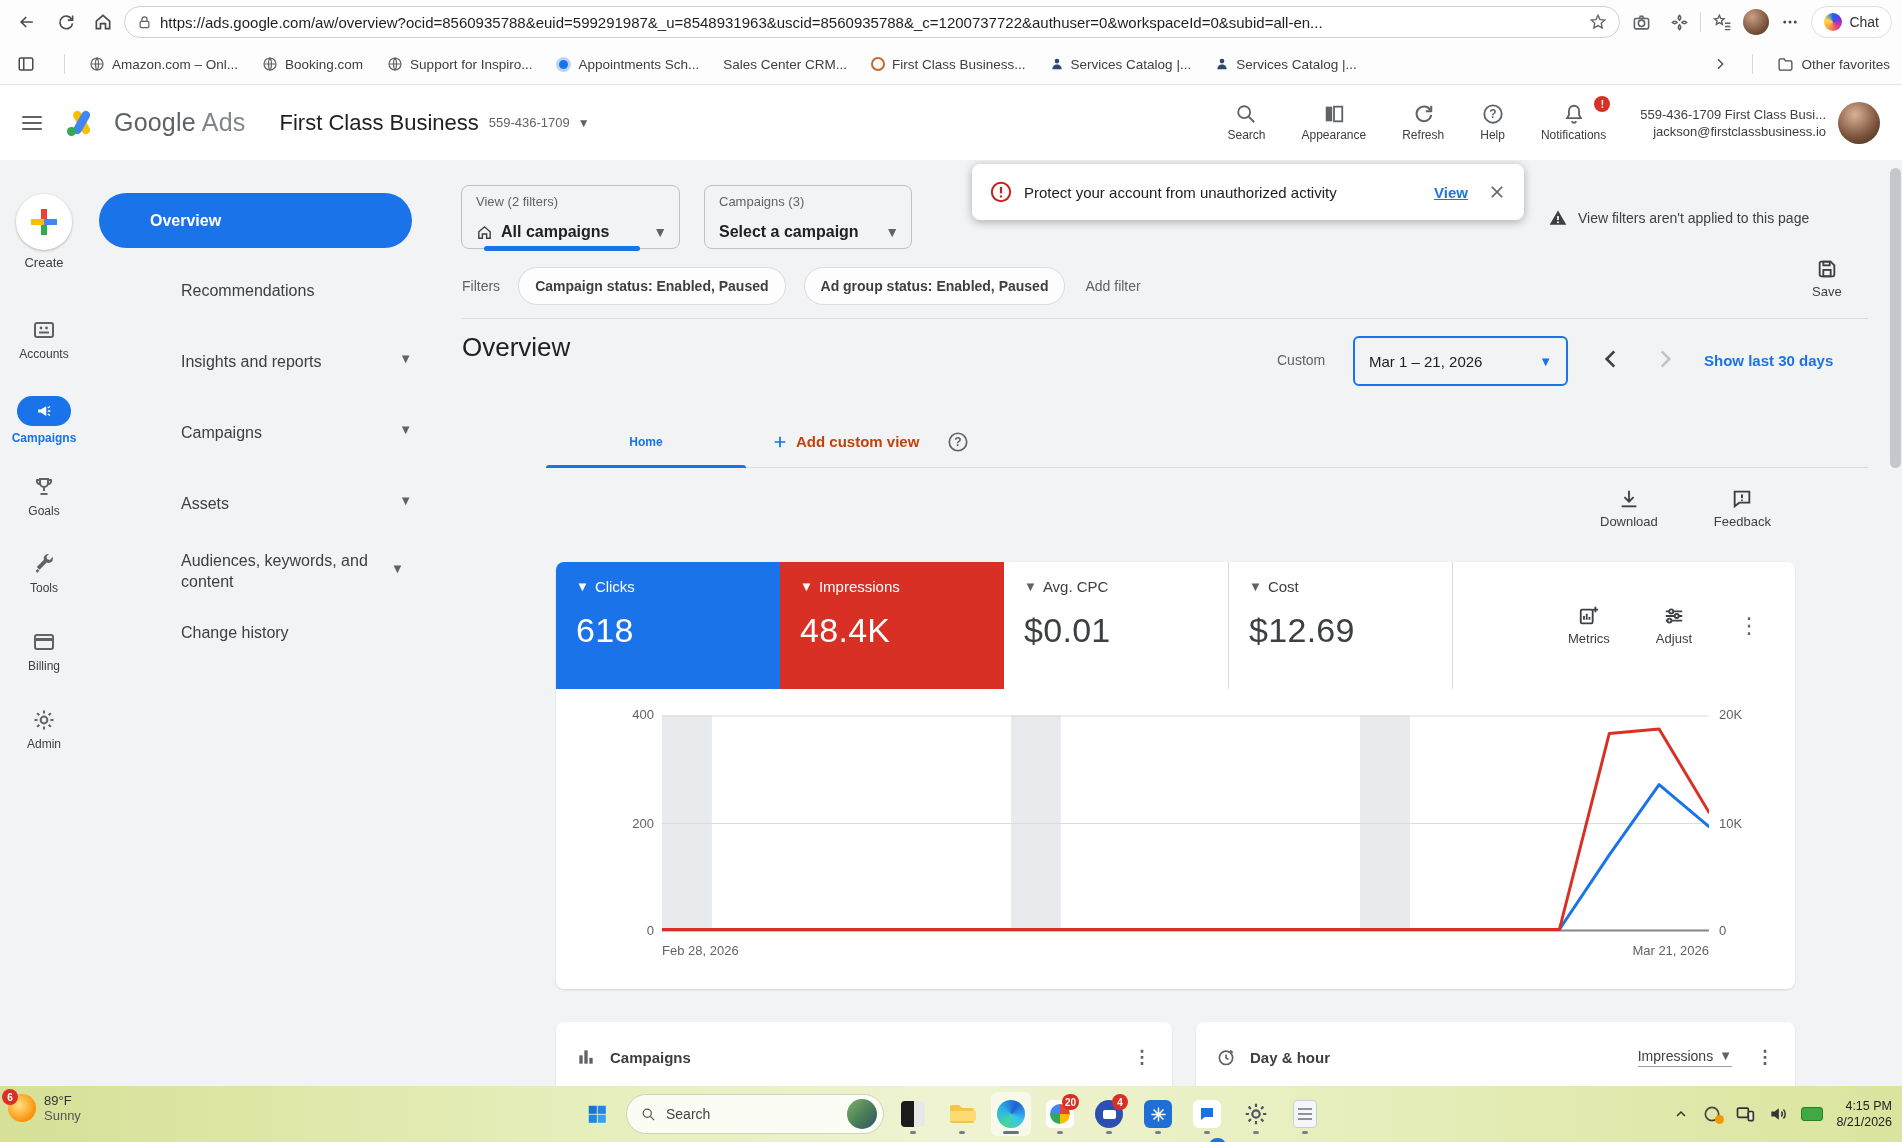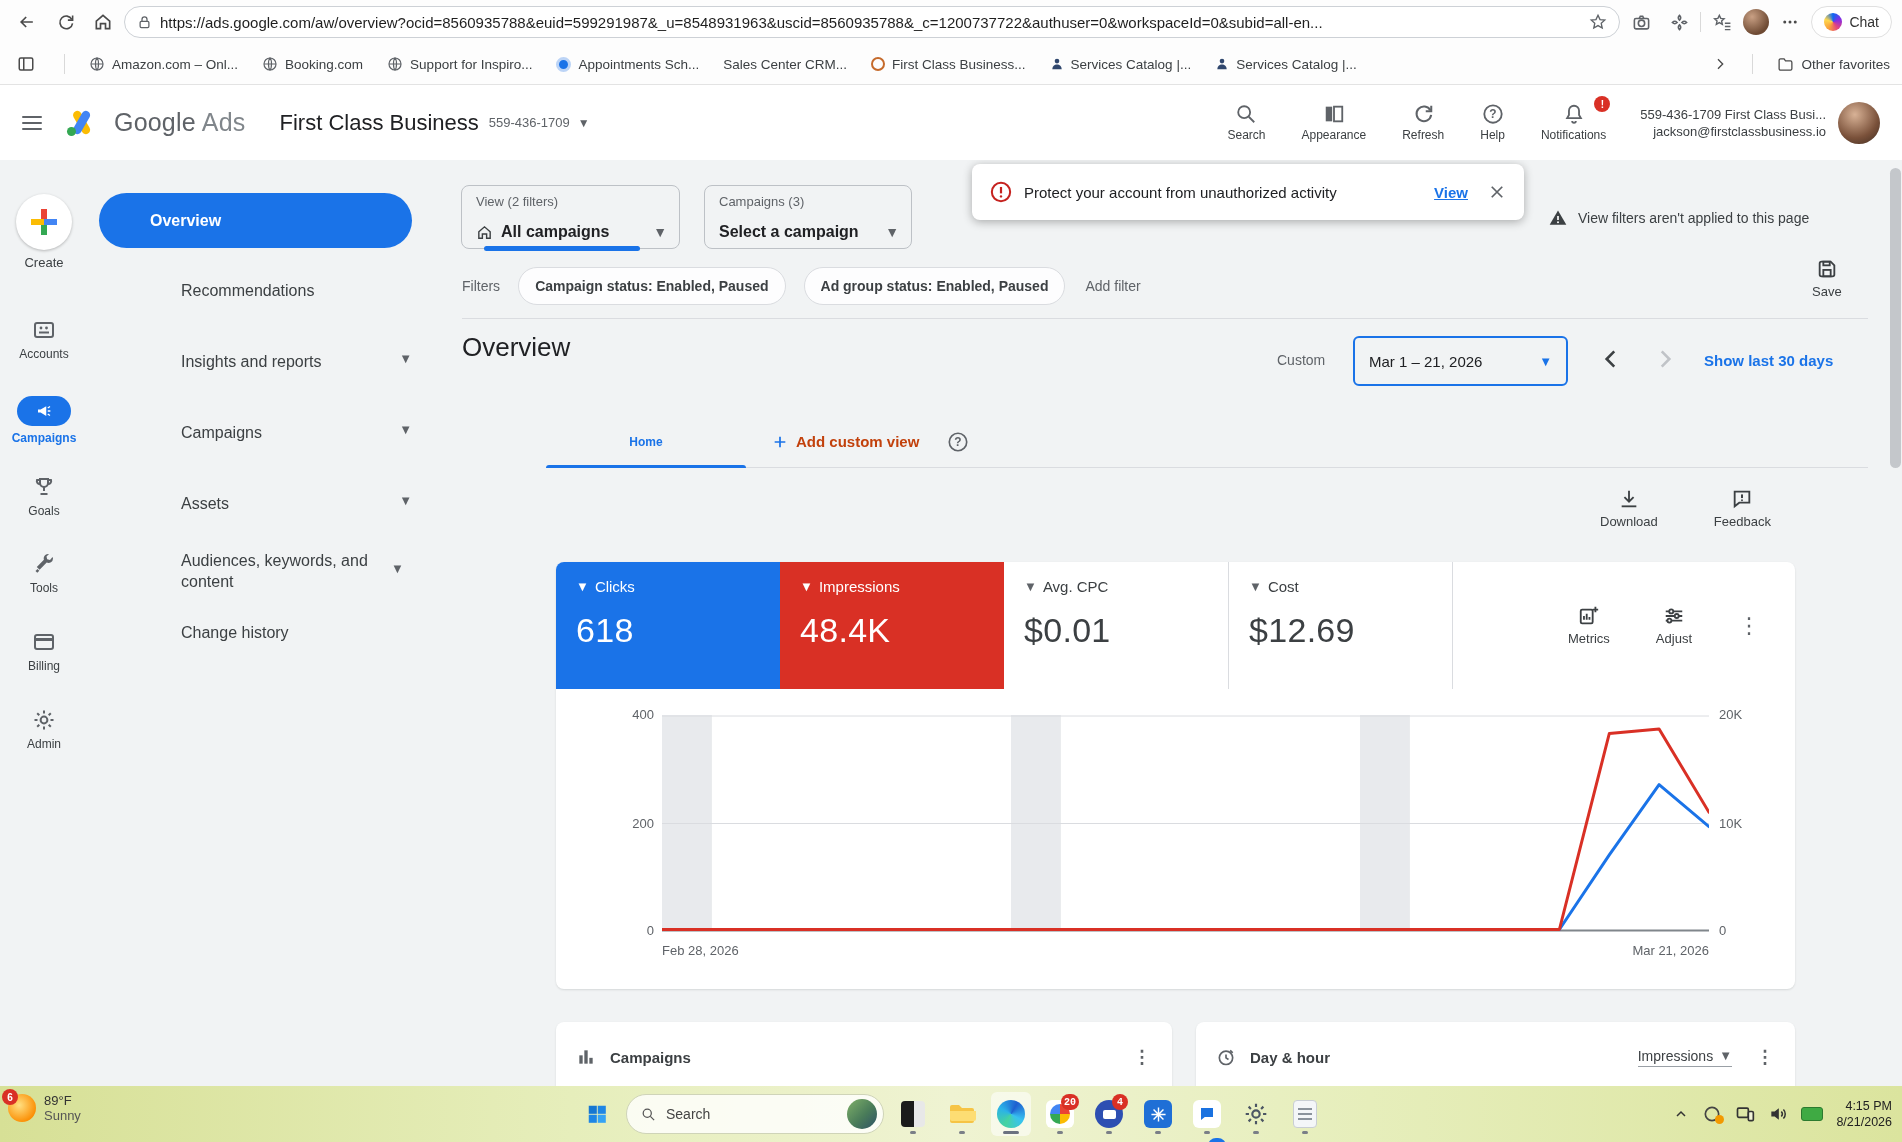--- a/index.html
+++ b/index.html
@@ -96,21 +96,21 @@
   .botcard { position:absolute; top:862px; height:70px; background:#fff; border-radius:8px 8px 0 0; box-shadow:0 1px 2px rgba(60,64,67,.15); display:flex; align-items:center; padding:0 20px; gap:14px; font-size:15px; color:#3c4043; font-weight:bold; }
   .dots3 { color:#5f6368; font-size:18px; letter-spacing:1px; }
   .metric-select { display:flex; align-items:center; gap:6px; font-size:14px; color:#3c4043; border-bottom:1px solid #9aa0a6; padding-bottom:2px; font-weight:normal; }
 
   .pg-scroll { position:absolute; right:1px; top:4px; width:11px; height:916px; }
   .pg-scroll .thumb { position:absolute; top:4px; left:0; width:11px; height:300px; background:#c4c7cb; border-radius:6px; }
 
   
   .taskbar { position:absolute; left:0; bottom:0; width:100%; height:56px; background:linear-gradient(90deg,#d7e096 0%,#e6eebb 30%,#eff3d2 50%,#e6eebb 72%,#dbe49e 100%); }
   .tb-center { position:absolute; left:50%; top:0; height:56px; transform:translateX(-50%); display:flex; align-items:center; gap:9px; }
-  .tb-icon { position:relative; width:40px; height:44px; display:flex; align-items:center; justify-content:center; border-radius:6px;font-family:Liberation Mono, monospace; }
+  .tb-icon { position:relative; width:40px; height:44px; display:flex; align-items:center; justify-content:center; border-radius:6px; }
   .tb-icon.active { background:rgba(255,255,255,.55); }
   .tb-icon .dot { position:absolute; bottom:2px; left:50%; transform:translateX(-50%); width:6px; height:3px; border-radius:2px; background:#7a7f87; }
   .tb-icon.active .dot { width:16px; background:#6b7280; }
   .badge { position:absolute; top:2px; right:1px; min-width:16px; height:16px; border-radius:8px; background:#d93025; color:#fff; font-size:10px; font-weight:bold; display:flex; align-items:center; justify-content:center; padding:0 3px; }
   .badge.blue { background:#1a73e8;margin-top:44px; }
   .tb-search { width:258px; height:40px; border-radius:20px; background:rgba(255,255,255,.8); border:1px solid #cfd4b8; display:flex; align-items:center; gap:10px; padding:0 6px 0 14px; font-size:14px; color:#444; }
   .tb-search .pic { margin-left:auto; width:30px; height:30px; border-radius:15px; background:linear-gradient(135deg,#7fb069,#4a7c59 55%,#2e5266); }
   .weather { position:absolute; left:8px; top:7px; display:flex; align-items:center; gap:8px; }
   .sun { position:relative; width:28px; height:28px; border-radius:50%; background:radial-gradient(circle at 40% 40%, #ffe082, #fb8c00 75%); }
   .sun .badge { top:-5px; left:-6px; right:auto; }

